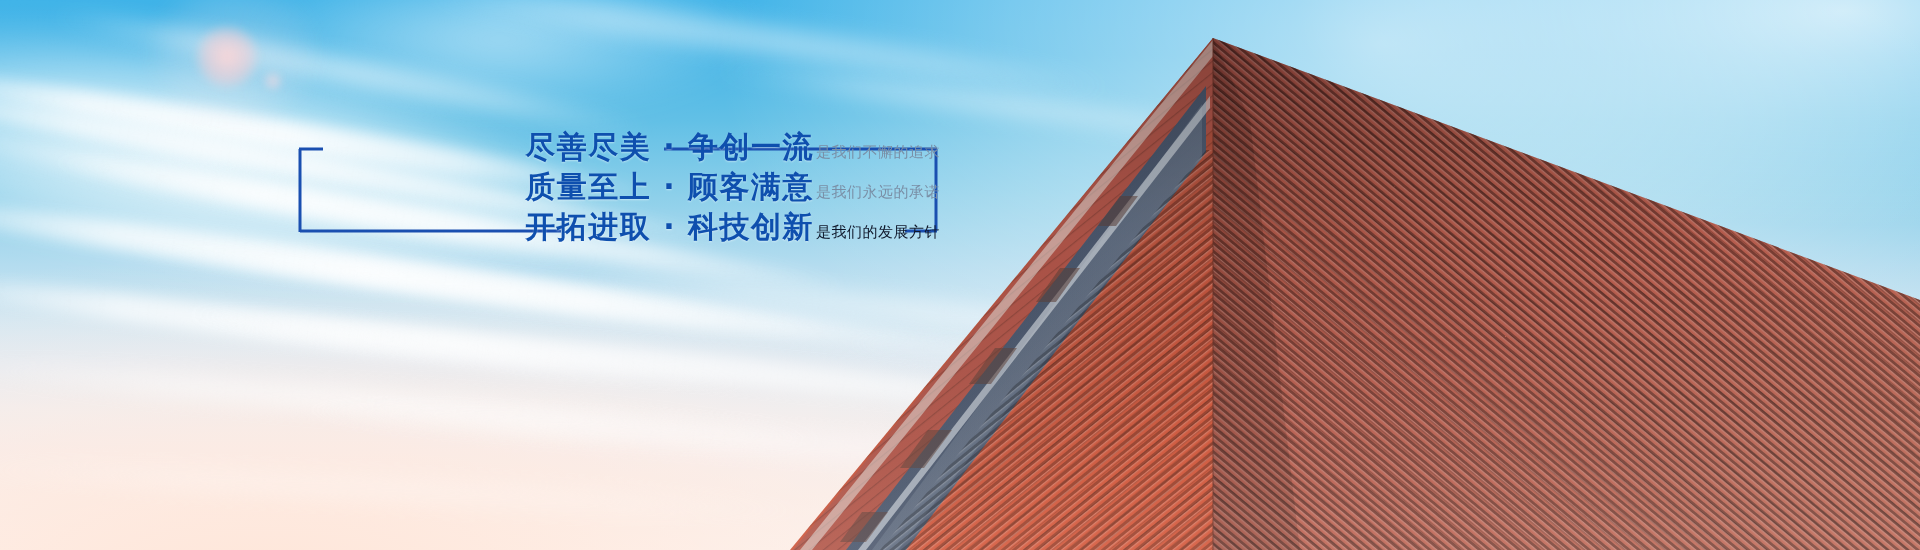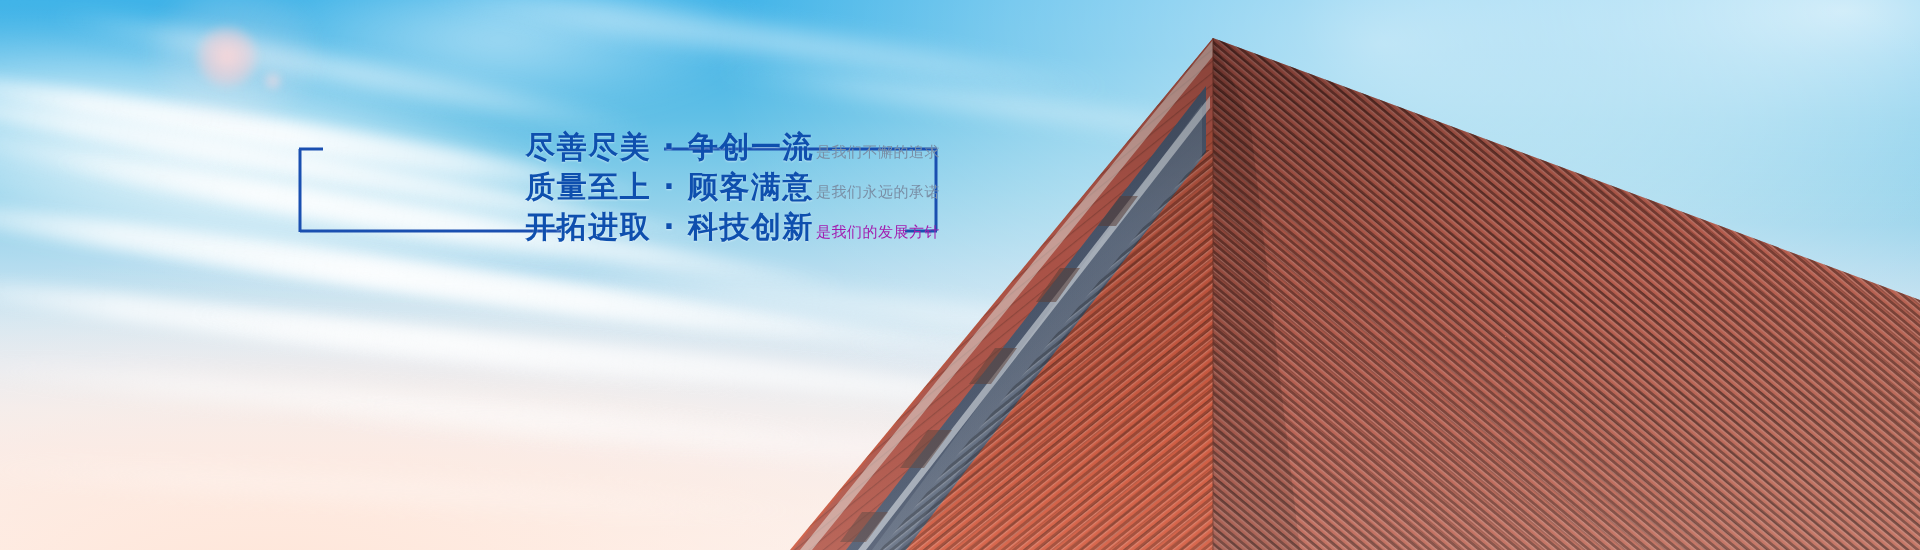--- a/index.html
+++ b/index.html
@@ -172,21 +172,21 @@
     font-family:"DejaVu Sans","Liberation Sans",sans-serif;
   }
   .slogan-sub {
     font-size:15px;
     font-weight:normal;
     color:#7a8fa6;
     letter-spacing:0.5px;
     margin-left:2px;
     font-family:"DejaVu Sans","Liberation Sans",sans-serif;
   }
-  .line-3 .slogan-sub { color:#a21caf; }
+  .line-3 .slogan-sub { color:#0f172a; }
 </style>
 </head>
 <body>
 
 <div class="banner">
 
   <div class="sky-base"></div>
   <div class="sky-warm"></div>
   <div class="sky-haze"></div>
 

